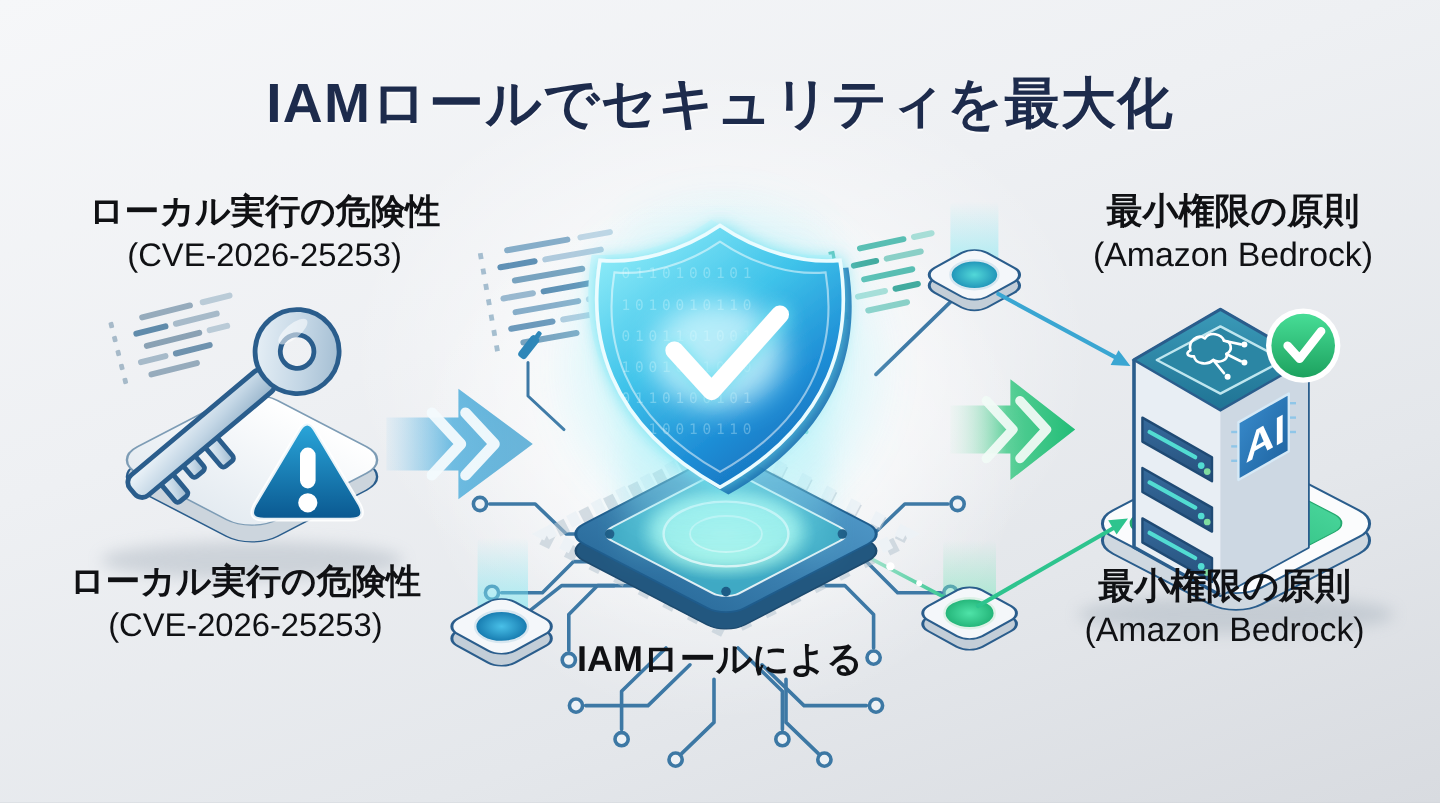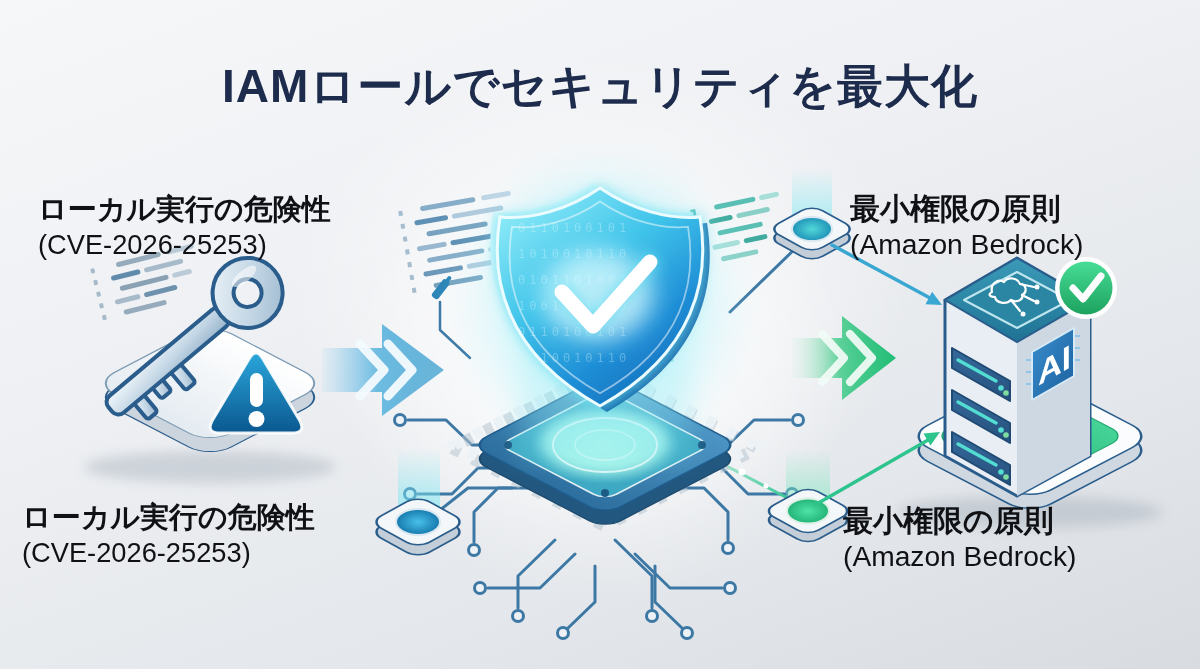--- a/index.html
+++ b/index.html
@@ -4,21 +4,21 @@
 <style>
   html,body{margin:0;padding:0;background:#cfd3d8;}
   #stage{position:relative;width:1200px;height:669px;overflow:hidden;
     font-family:"Liberation Sans","DejaVu Sans",sans-serif;
     background:linear-gradient(160deg,#f6f7f9 0%,#eef0f3 38%,#e4e7eb 72%,#d8dbe0 100%);}
   .bg-glow{position:absolute;inset:0;pointer-events:none;
     background:radial-gradient(ellipse 430px 330px at 50% 44%, rgba(255,255,255,.9), rgba(255,255,255,0) 72%);}
   .title{position:absolute;left:0;right:0;top:44px;text-align:center;
     font-size:46px;font-weight:800;letter-spacing:1px;color:#1d2b4c;
     text-shadow:0 1px 0 rgba(255,255,255,.6);margin-top:12px;}
-  .label{position:absolute;color:#101114;font-weight:700;line-height:1.24;margin-top:32px;}
+  .label{position:absolute;text-align:center;color:#101114;font-weight:700;line-height:1.24;}
   .label .sub{font-size:.94em;font-weight:400;display:block;}
   .svgabs{position:absolute;overflow:visible;}
 </style>
 </head>
 <body>
 
 <div id="stage">
   <div class="bg-glow"></div>
 
   <svg class="svgabs" style="left:60px;top:235px" width="300" height="250" viewBox="0 0 300 250">
@@ -421,20 +421,21 @@
     <span>ローカル実行の危険性</span>
     <span class="sub">(CVE-2026-25253)</span>
   </div>
 
   <div class="label" style="left:22px;top:468px;width:365px;font-size:29px">
     <span>ローカル実行の危険性</span>
     <span class="sub">(CVE-2026-25253)</span>
   </div>
 
   <div class="label" style="left:425px;top:531px;width:350px;font-size:30px">
+    <span>IAMロールによる</span>
   </div>
 
   <div class="label" style="left:850px;top:158px;width:355px;font-size:30px">
     <span>最小権限の原則</span>
     <span class="sub">(Amazon Bedrock)</span>
   </div>
 
   <div class="label" style="left:843px;top:470px;width:355px;font-size:30px">
     <span>最小権限の原則</span>
     <span class="sub">(Amazon Bedrock)</span>

